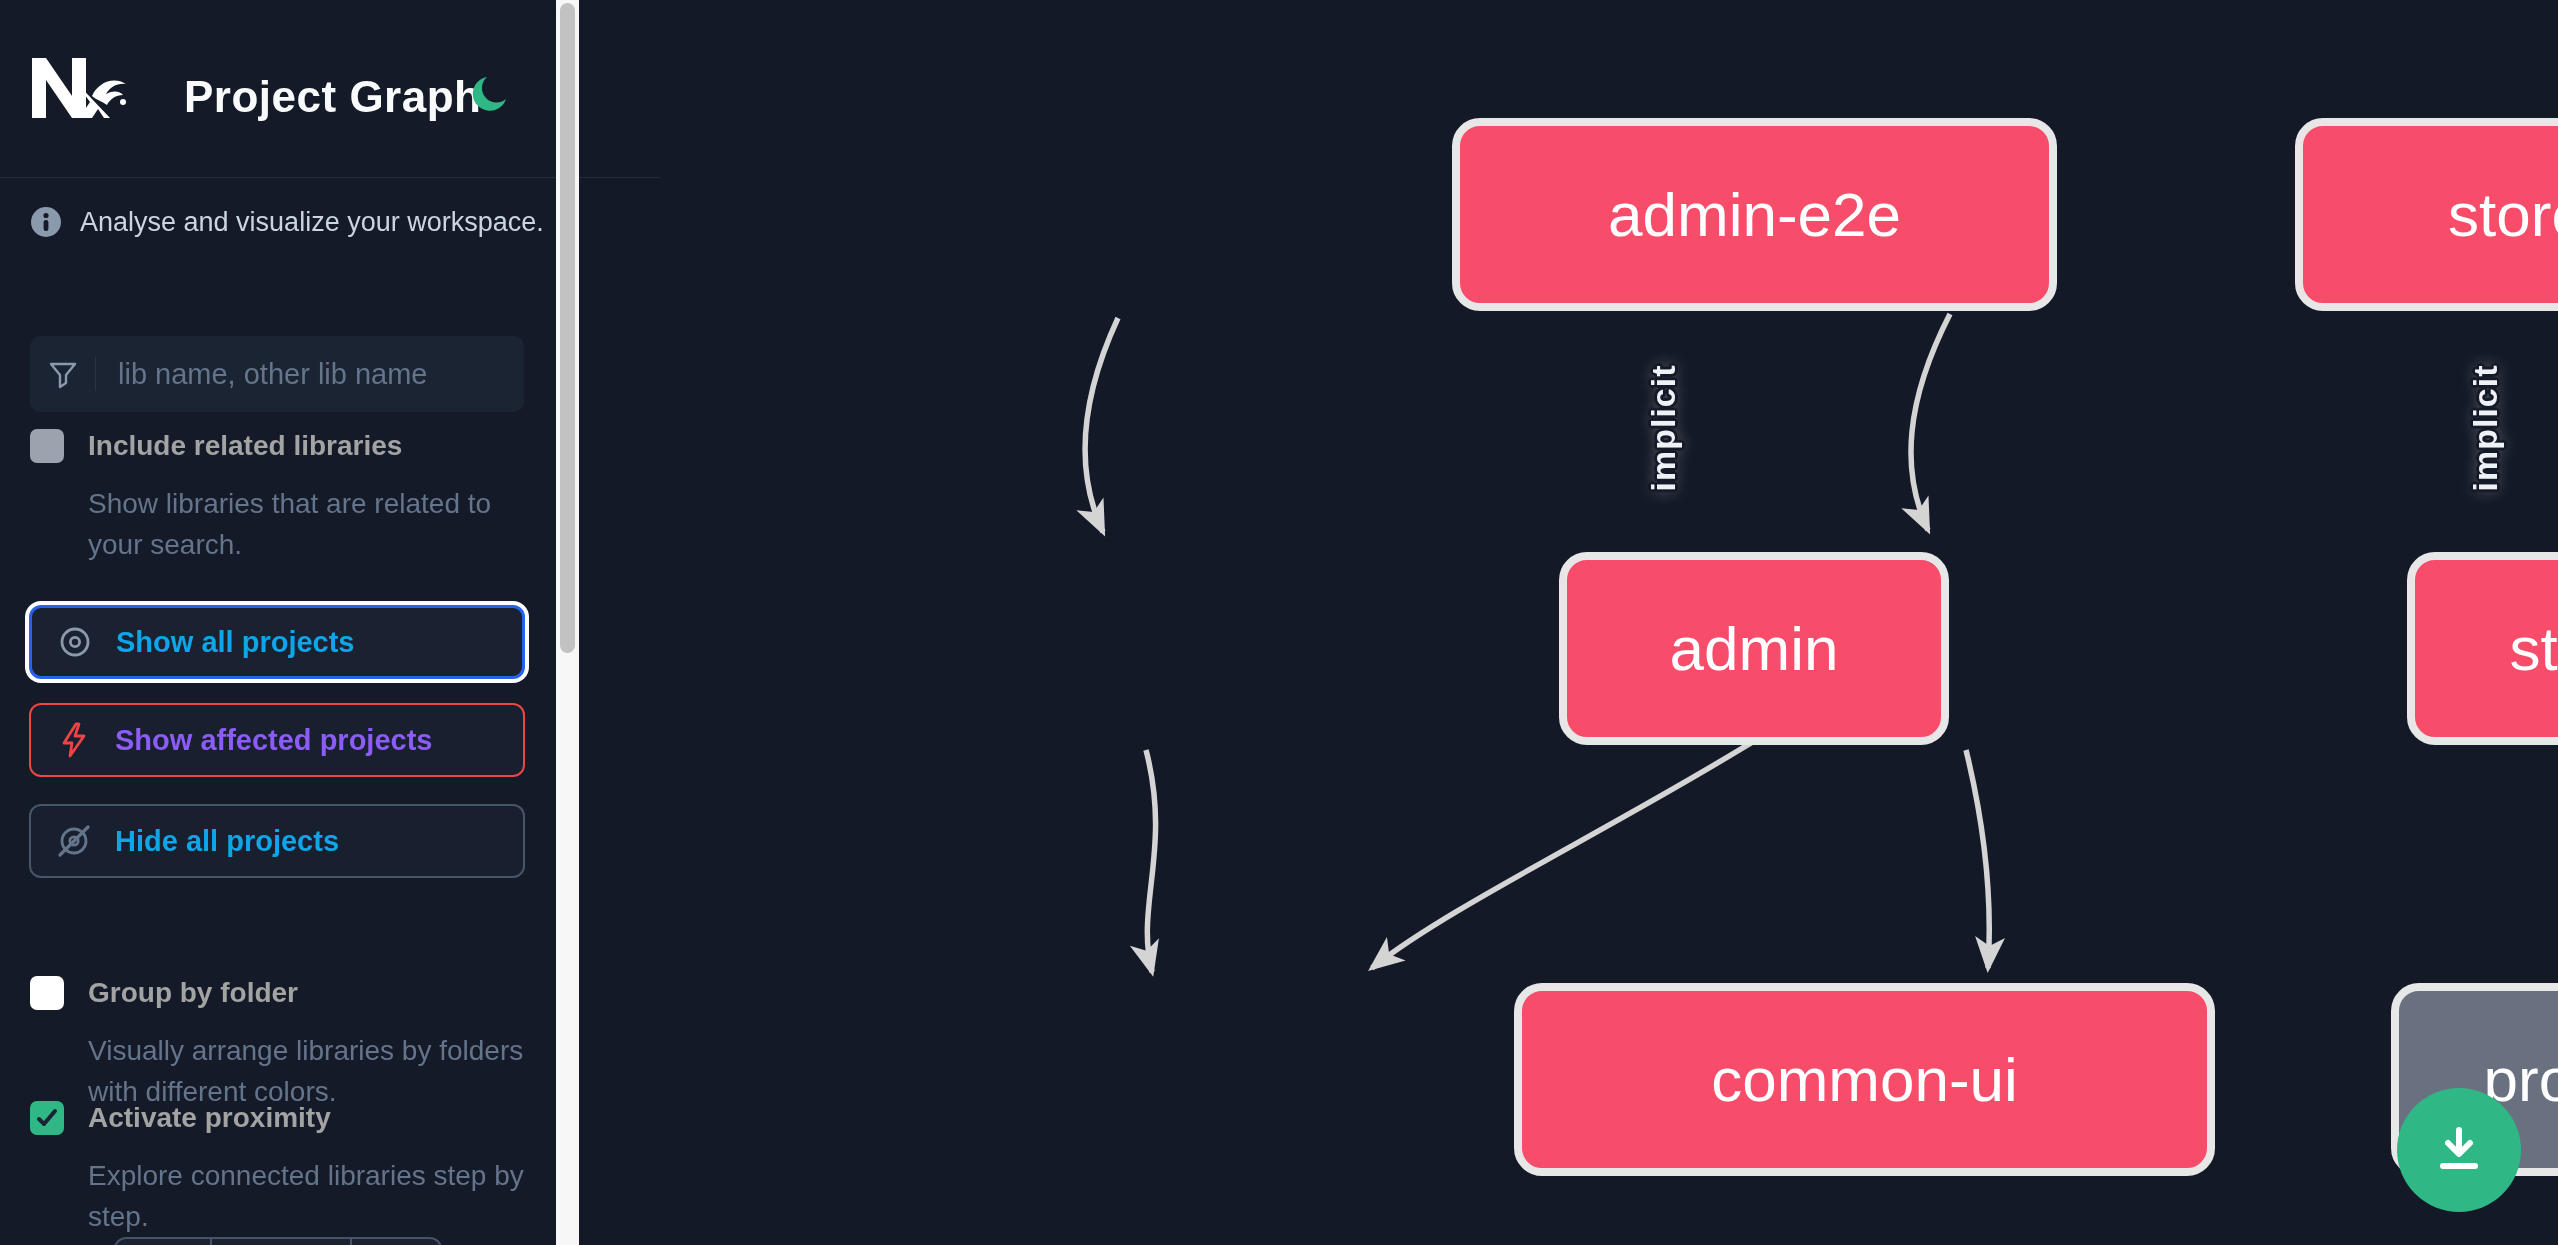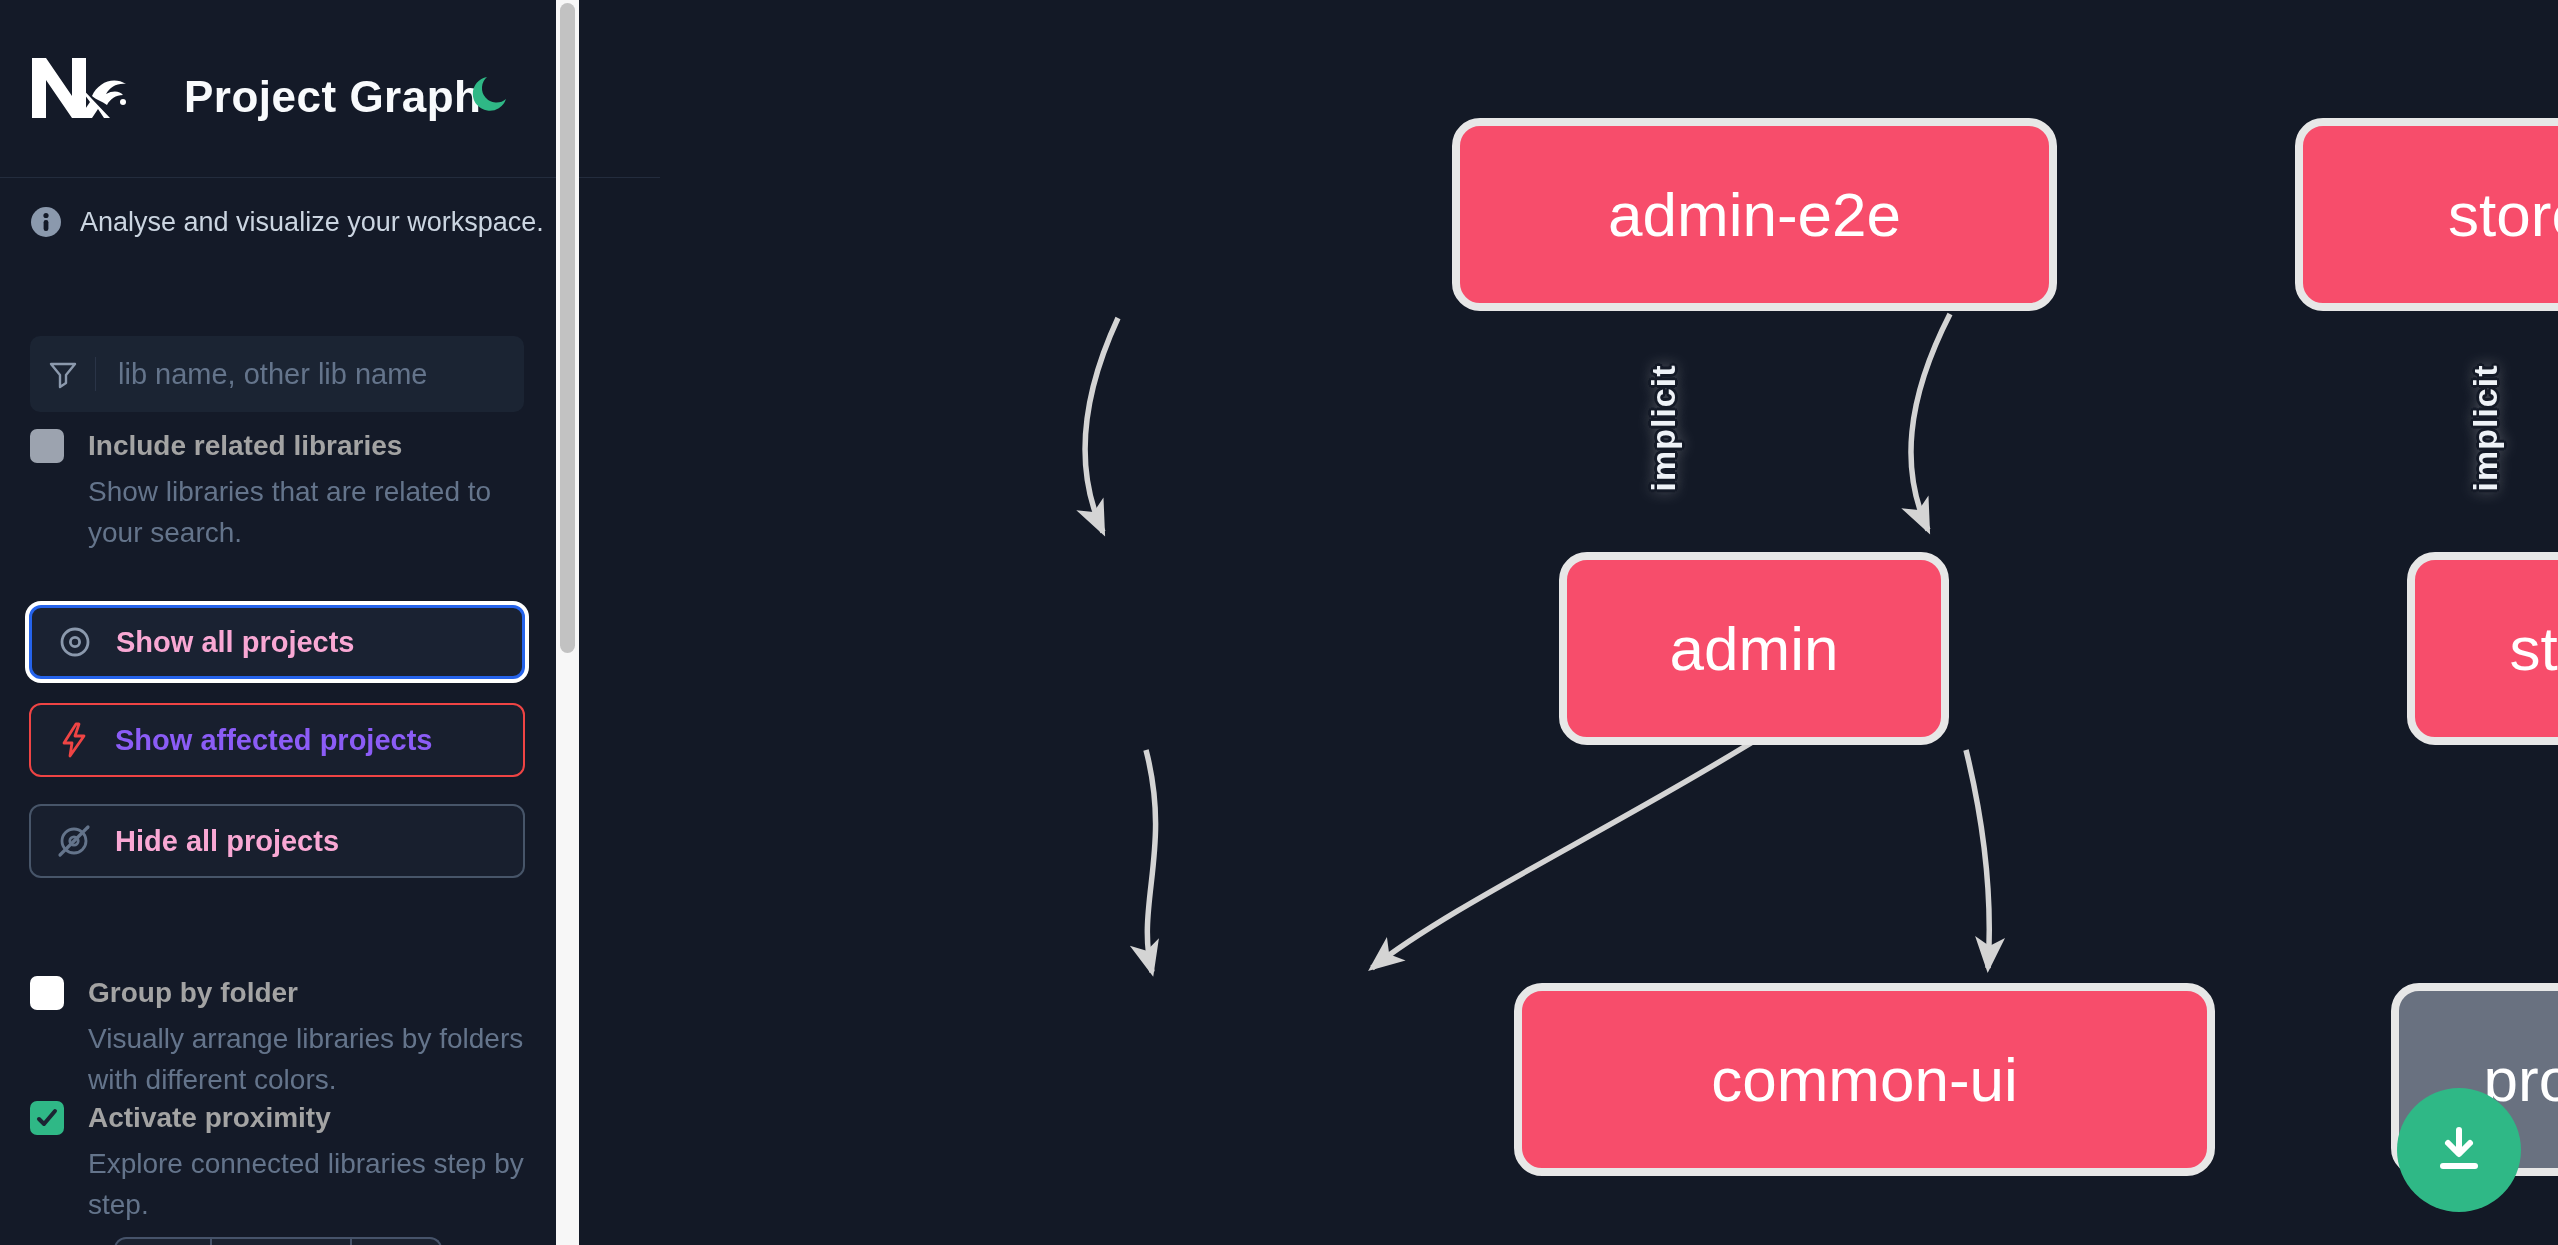--- a/index.html
+++ b/index.html
@@ -22,24 +22,24 @@
   .search-box input { flex:1; background:transparent; border:none; outline:none; color:#cbd5e1; font-size:29px; padding:0 22px; font-family:"Liberation Sans", sans-serif; }
   .search-box input::placeholder { color:#64748b; }
 
   .cb-row { position:absolute; left:30px; display:flex; gap:24px; }
   .cb-box { width:34px; height:34px; border-radius:7px; flex:0 0 auto; margin-top:3px; }
   .cb-gray  { background:#9ca3af; }
   .cb-white { background:#ffffff; }
   .cb-green { background:#2fb886; display:flex; align-items:center; justify-content:center; }
   .cb-text { width:438px; }
   .cb-label { font-size:28px; font-weight:700; color:#a3a3a3; line-height:40px; }
-  .cb-desc  { font-size:28px; font-weight:400; color:#64748b; line-height:41px; margin-top:5px; }
+  .cb-desc  { font-size:28px; font-weight:400; color:#64748b; line-height:41px; margin-top:17px; }
 
   .sb-btn { position:absolute; left:29px; width:496px; height:74px; border-radius:12px; background:#181f2e; display:flex; align-items:center; gap:22px; padding-left:24px; cursor:pointer; font-family:"Liberation Sans", sans-serif; }
-  .sb-btn .lbl { font-size:29px; font-weight:600; color:#f9a8d4; }
+  .sb-btn .lbl { font-size:29px; font-weight:600; color:#0ea5e9; }
   .btn-all { top:605px; border:3px solid #2563eb; box-shadow:0 0 0 4px #ffffff; background:#1a2232; }
   .btn-affected { top:703px; border:2px solid #ef4444; }
   .btn-affected .lbl { color:#8b5cf6; }
   .btn-hide { top:804px; border:2px solid #475569; }
 
   .segmented { position:absolute; left:114px; top:1237px; width:328px; height:40px; border:2px solid #46536a; border-bottom:none; border-radius:12px 12px 0 0; background:#1b2230; display:flex; }
   .segmented .seg { border-right:2px solid #46536a; }
   .segmented .seg:last-child { border-right:none; }
 
   

